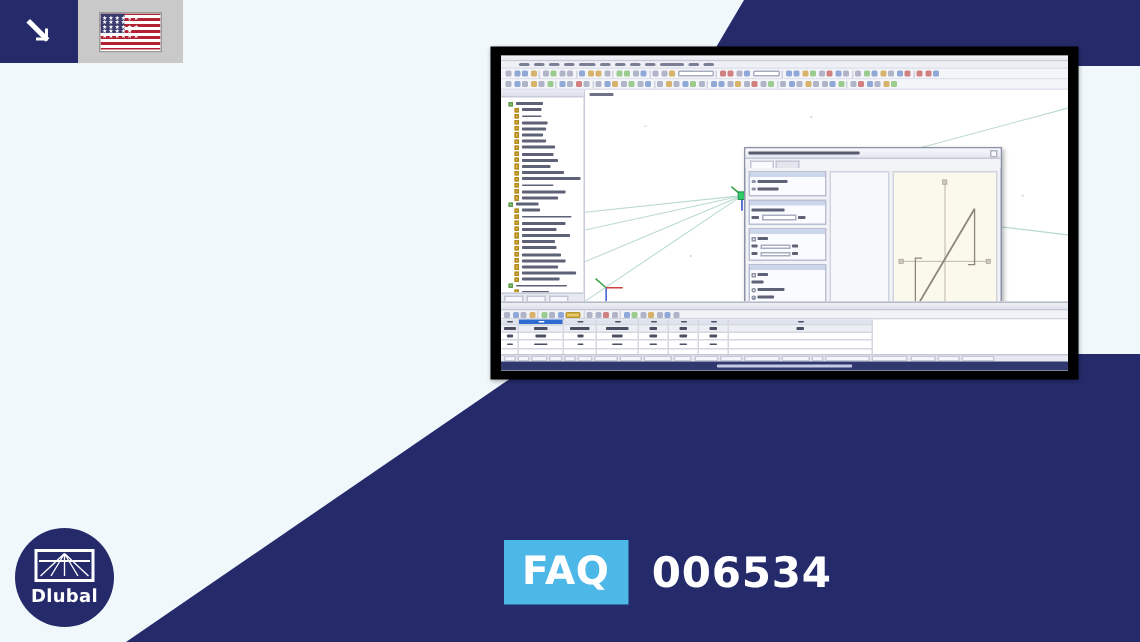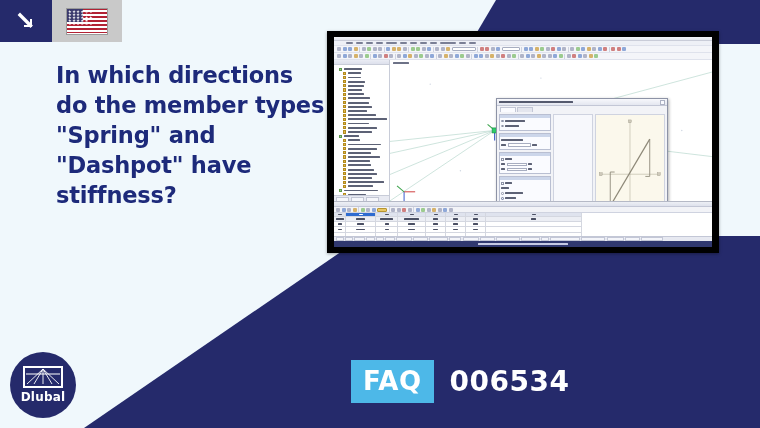--- a/index.html
+++ b/index.html
@@ -62,21 +62,21 @@
     border-radius:50%; background:#252a6b;
     display:flex; flex-direction:column; align-items:center; justify-content:center;
   }
   .logo-mark { width:40px; height:22px; position:relative; }
   .logo-mark .box { position:absolute; inset:0; border:2px solid #fff; }
   .logo-mark svg { position:absolute; inset:0; }
   .logo-text { color:#fff; font-family:"DejaVu Sans", sans-serif;
                font-weight:bold; font-size:12px; margin-top:2px; letter-spacing:0.2px; }
 
   
-  .faq-row { position:absolute; left:336px; top:360px; display:flex; align-items:center;margin-left:15px; }
+  .faq-row { position:absolute; left:336px; top:360px; display:flex; align-items:center; }
   .faq-tag {
     background:#4db8e8; color:#ffffff;
     font-family:"DejaVu Sans", sans-serif; font-weight:bold;
     font-size:26px; line-height:1;
     padding:8px 12px 9px 12px; letter-spacing:0.5px;
   }
   .faq-num {
     color:#ffffff; font-family:"DejaVu Sans", sans-serif; font-weight:bold;
     font-size:28px; margin-left:16px; letter-spacing:0.5px;
   }
@@ -201,25 +201,20 @@
           <div class="stripe" style="top:61.52%"></div>
           <div class="stripe" style="top:76.9%"></div>
           <div class="stripe" style="top:92.28%"></div>
         </div>
         <div class="canton"></div>
         <div class="stars">★★★★★★ ★★★★★ ★★★★★★ ★★★★★ ★★★★★★</div>
       </div>
     </div>
   </div>
 
-  <div class="headline">In which directions
-do the member types
-"Spring" and
-"Dashpot" have
-stiffness?</div>
 
   <div class="logo">
     <div class="logo-mark">
       <div class="box"></div>
       <svg viewBox="0 0 40 22" preserveAspectRatio="none">
         <path d="M20 3 L4 18 M20 3 L36 18 M20 3 L20 18 M20 3 L11 18 M20 3 L29 18" stroke="#ffffff" stroke-width="0.9" fill="none"></path>
         <path d="M3 8 L37 8" stroke="#ffffff" stroke-width="1.2"></path>
       </svg>
     </div>
     <div class="logo-text">Dlubal</div>

